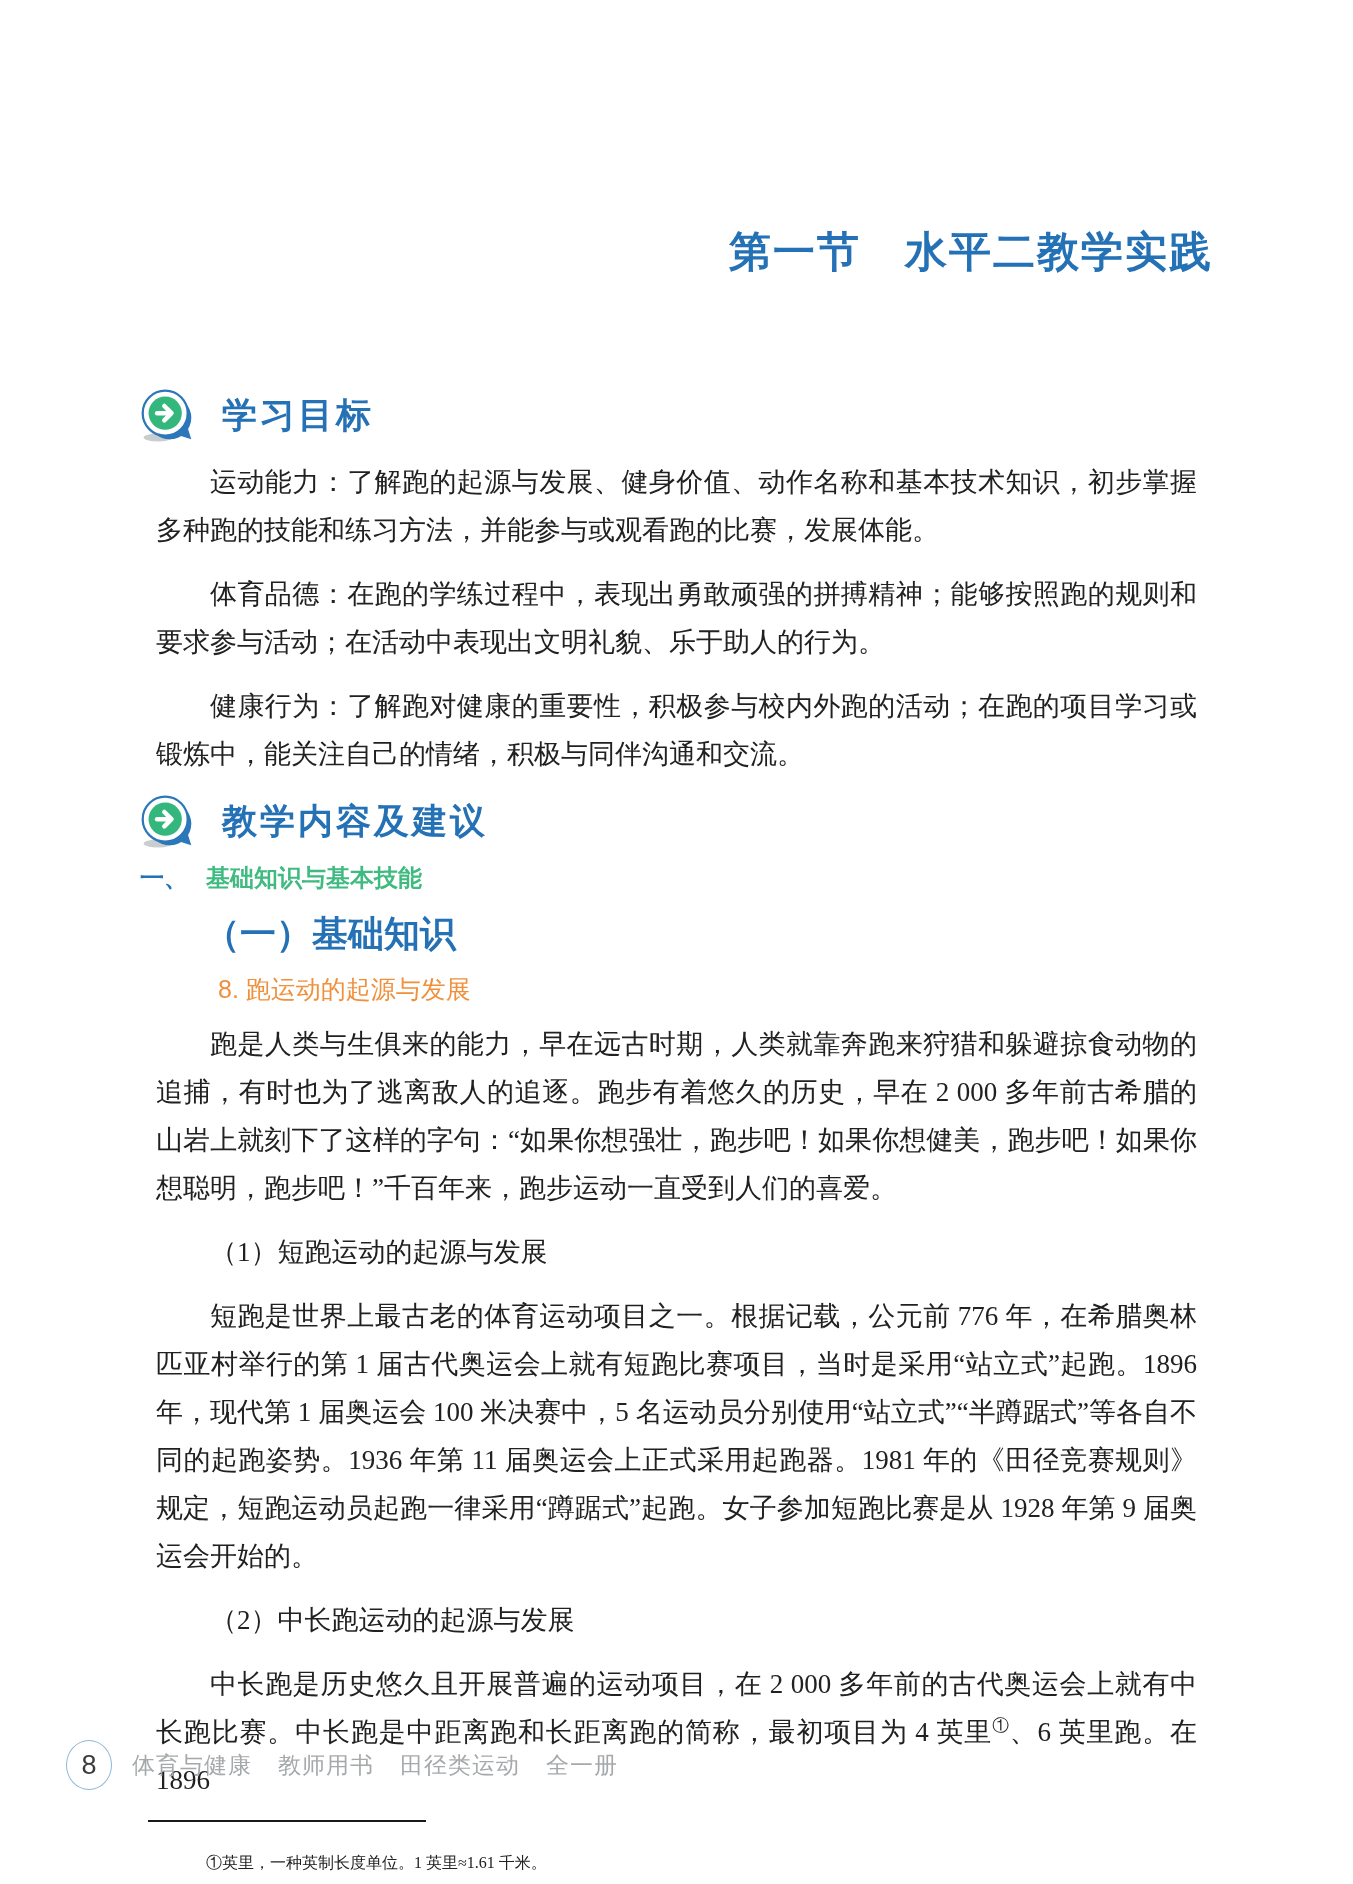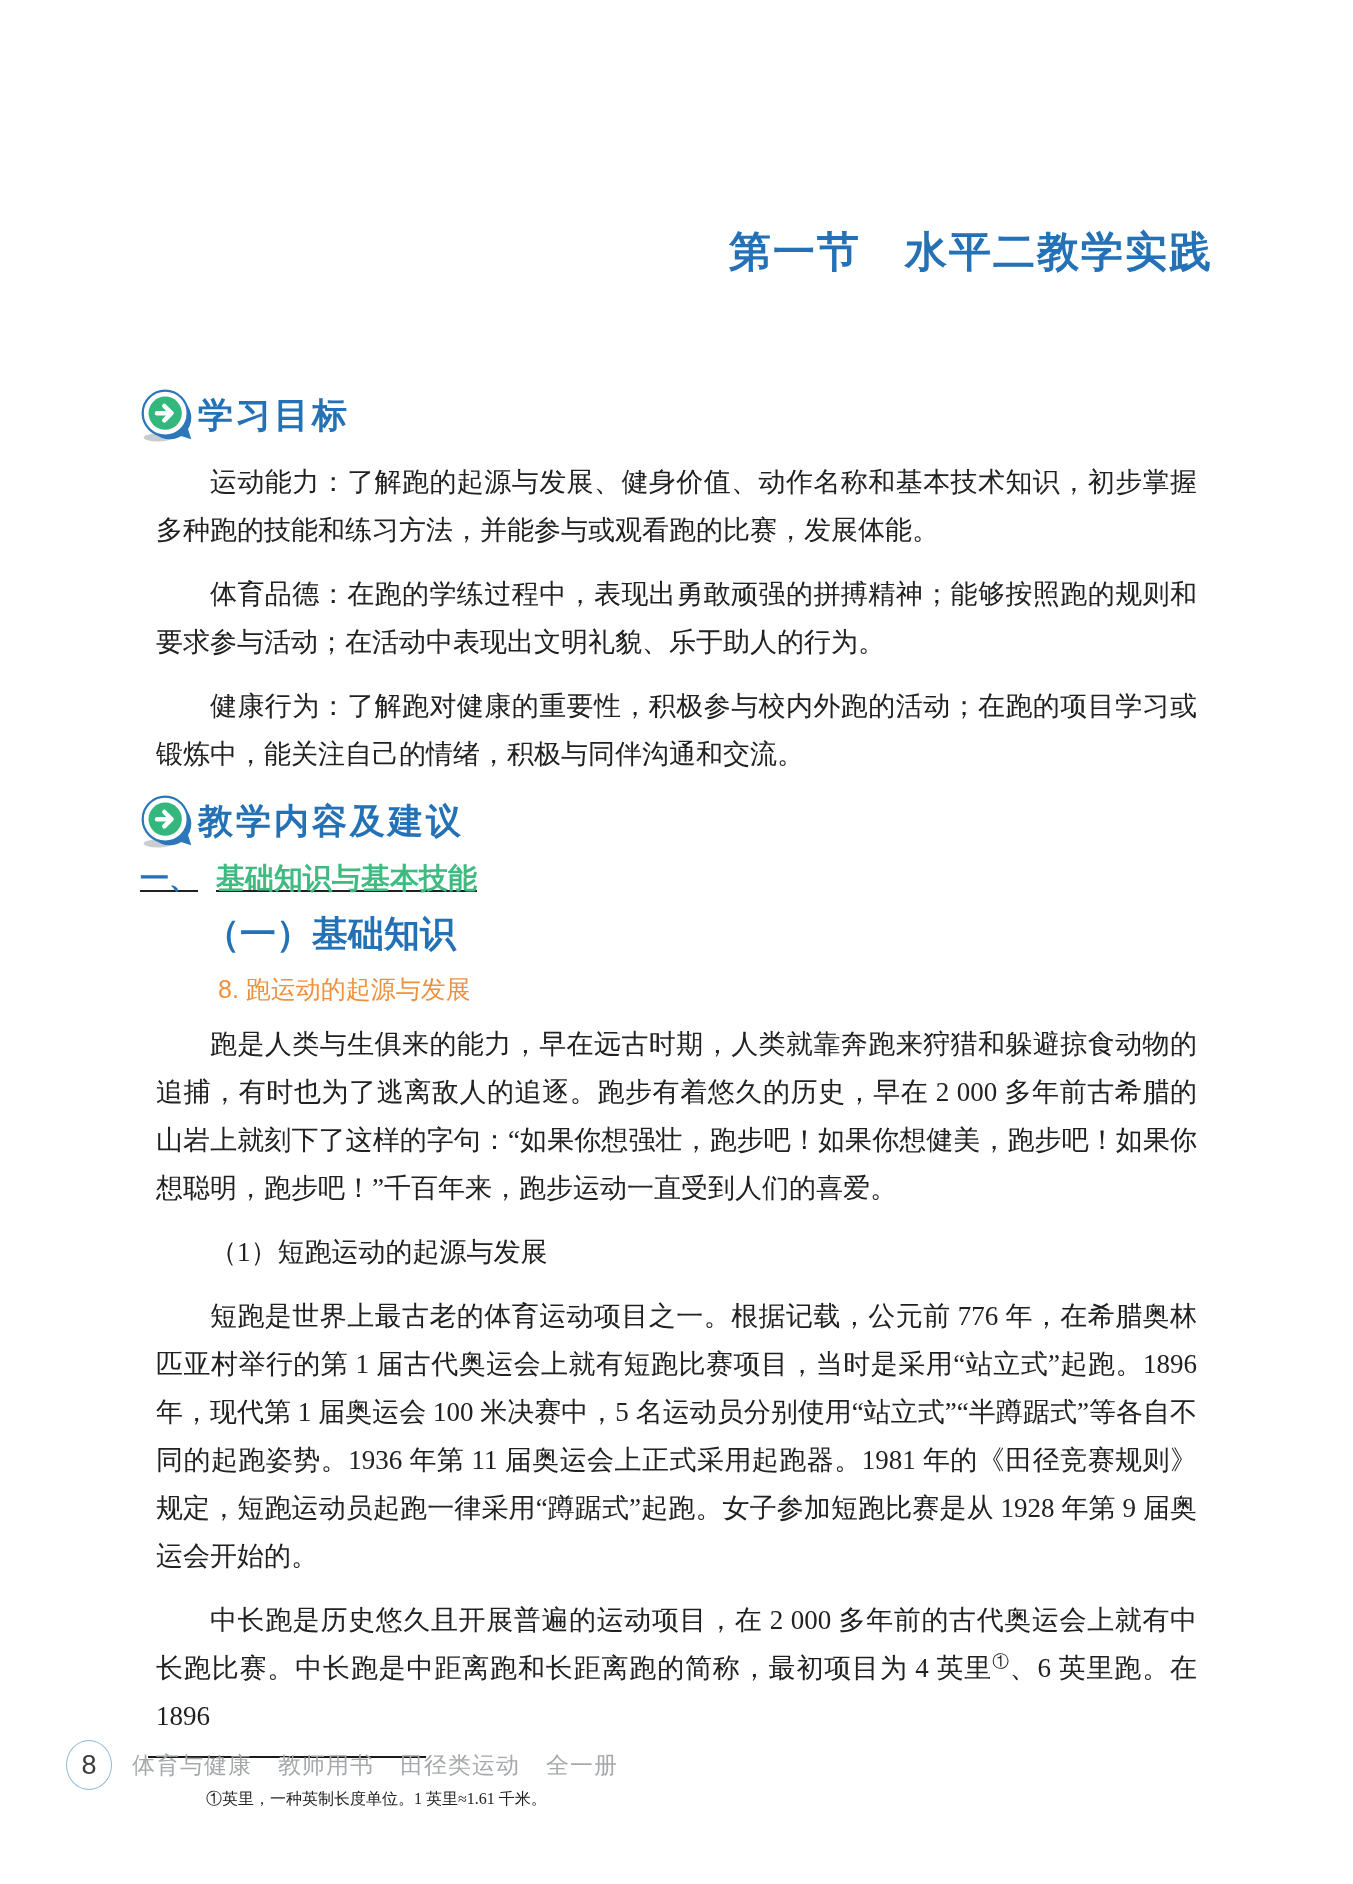--- a/index.html
+++ b/index.html
@@ -21,40 +21,40 @@
     overflow:hidden;
   }
   .content{position:absolute;left:140px;top:0;width:1073px;}
   .page-title{
     margin:224px 0 0 0;
     text-align:right;
     font-size:42px;font-weight:700;
     letter-spacing:2px;
     color:var(--heading-blue);
   }
-  .section-head{display:flex;align-items:center;gap:4px;font-family:Liberation Mono, monospace;}
+  .section-head{display:flex;align-items:center;gap:28px;font-family:Liberation Mono, monospace;}
   .section-head.goals-head{margin-top:108px;}
   .section-head.teach-head{margin-top:10px;}
   .section-head .marker{width:54px;height:54px;flex:0 0 auto;}
   .section-head .label{
     font-size:35px;font-weight:700;
     color:var(--heading-blue);
     letter-spacing:3px;
   }
   .body-para{
     margin:16px;
     font-size:27px;line-height:48px;
     text-align:justify;text-indent:2em;
     color:var(--body-text);
   }
   .goals-block{margin-top:12px;}
   .level1{
     margin:10px 0 0 0;
     font-family:"Liberation Sans","DejaVu Sans",sans-serif;
-    font-size:29px;font-weight:700;line-height:40px;text-decoration:underline;
+    font-size:24px;font-weight:700;line-height:40px;
   }
   .level1 .num{color:var(--heading-blue);margin-right:18px;}
   .level1 .txt{color:var(--subhead-green);}
   .level2{
     margin:20px 0 0 64px;
     font-size:36px;font-weight:700;line-height:32px;
     color:var(--heading-blue);
   }
   .level3{
     margin:24px 0 0 78px;
@@ -140,20 +140,21 @@
     </p>
 
     <p class="level2">（一）基础知识</p>
 
     <p class="level3">8. 跑运动的起源与发展</p>
 
     <div class="origin-block">
       <p class="body-para">跑是人类与生俱来的能力，早在远古时期，人类就靠奔跑来狩猎和躲避掠食动物的追捕，有时也为了逃离敌人的追逐。跑步有着悠久的历史，早在 2 000 多年前古希腊的山岩上就刻下了这样的字句：“如果你想强壮，跑步吧！如果你想健美，跑步吧！如果你想聪明，跑步吧！”千百年来，跑步运动一直受到人们的喜爱。</p>
       <p class="body-para">（1）短跑运动的起源与发展</p>
       <p class="body-para">短跑是世界上最古老的体育运动项目之一。根据记载，公元前 776 年，在希腊奥林匹亚村举行的第 1 届古代奥运会上就有短跑比赛项目，当时是采用“站立式”起跑。1896 年，现代第 1 届奥运会 100 米决赛中，5 名运动员分别使用“站立式”“半蹲踞式”等各自不同的起跑姿势。1936 年第 11 届奥运会上正式采用起跑器。1981 年的《田径竞赛规则》规定，短跑运动员起跑一律采用“蹲踞式”起跑。女子参加短跑比赛是从 1928 年第 9 届奥运会开始的。</p>
+      <p class="body-para">（2）中长跑运动的起源与发展</p>
       <p class="body-para"><span>中长跑是历史悠久且开展普遍的运动项目，在 2 000 多年前的古代奥运会上就有中长跑比赛。中长跑是中距离跑和长距离跑的简称，最初项目为 4 英里</span><sup class="fn-ref">①</sup><span>、6 英里跑。在 1896</span></p>
     </div>
 
     <hr class="footnote-rule">
     <p class="footnote">①英里，一种英制长度单位。1 英里≈1.61 千米。</p>
 
   </div>
 
   <div class="page-footer">
     <span class="page-num-circle">8</span>

